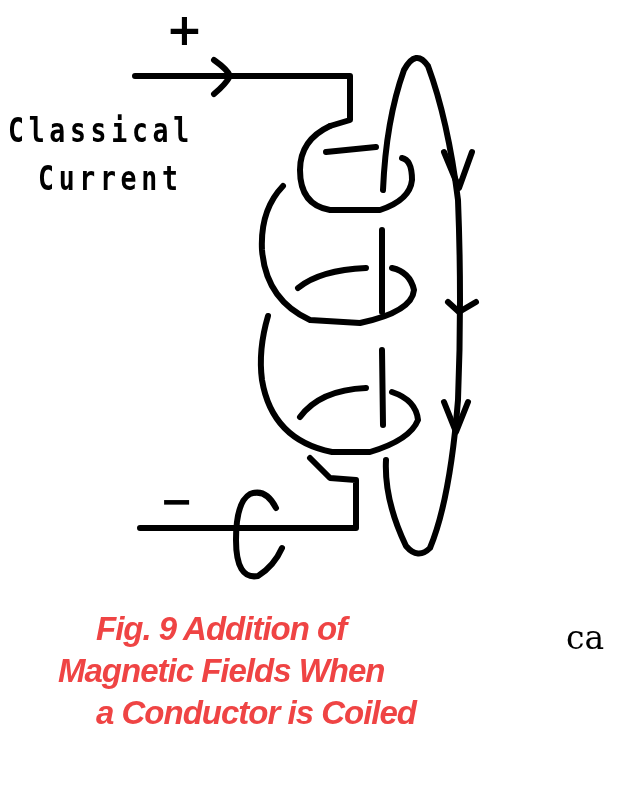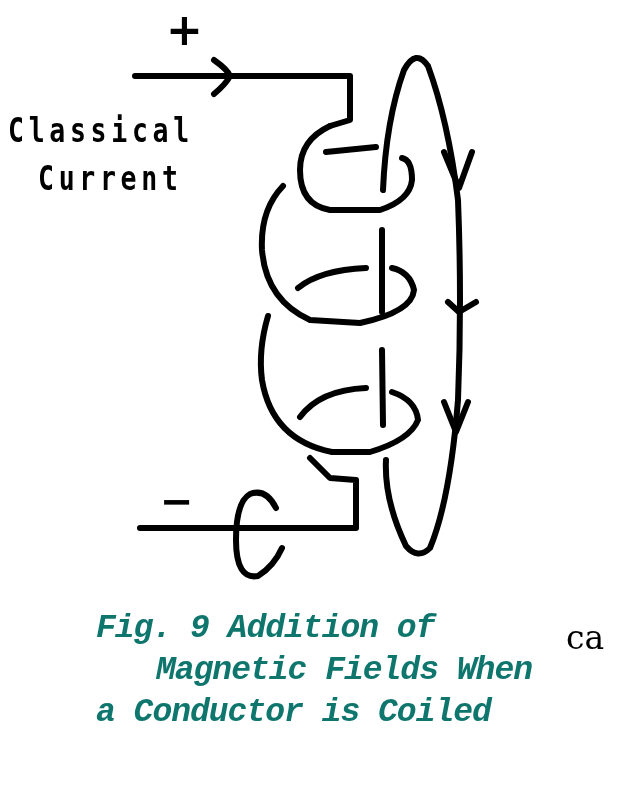--- a/index.html
+++ b/index.html
@@ -17,25 +17,25 @@
       font-size: 34px; letter-spacing: 6px; line-height: 36px; color: #000;
       transform: scaleX(0.78); transform-origin: left top;
     }
     .sign {
       position: absolute; font-family: "DejaVu Sans", sans-serif; font-weight: bold; color: #000;
     }
     .sign-plus { left: 166px; top: 4px; font-size: 44px; }
     .sign-minus { left: 160px; top: 478px; font-size: 40px; }
     .caption {
       position: absolute; left: 52px; top: 608px; width: 480px;
-      font-family: Liberation Mono, monospace; font-style: italic; font-weight: bold;
-      font-size: 33px; line-height: 42px; color: #0f766e; letter-spacing: -1px;
+      font-family: Liberation Sans, sans-serif; font-style: italic; font-weight: bold;
+      font-size: 33px; line-height: 42px; color: #ef4444; letter-spacing: -1px;
     }
     .caption .l1 { display: block; padding-left: 44px; }
-    .caption .l2 { display: block; padding-left: 6px; text-align: right; }
+    .caption .l2 { display: block; padding-left: 6px; }
     .caption .l3 { display: block; padding-left: 4px; margin-left: 40px; }
     .cutoff {
       position: absolute; left: 566px; top: 618px;
       font-family: "DejaVu Serif", serif; font-size: 33px; color: #000;
     }
   </style>
 </head>
 <body>
 
 <div class="canvas">

